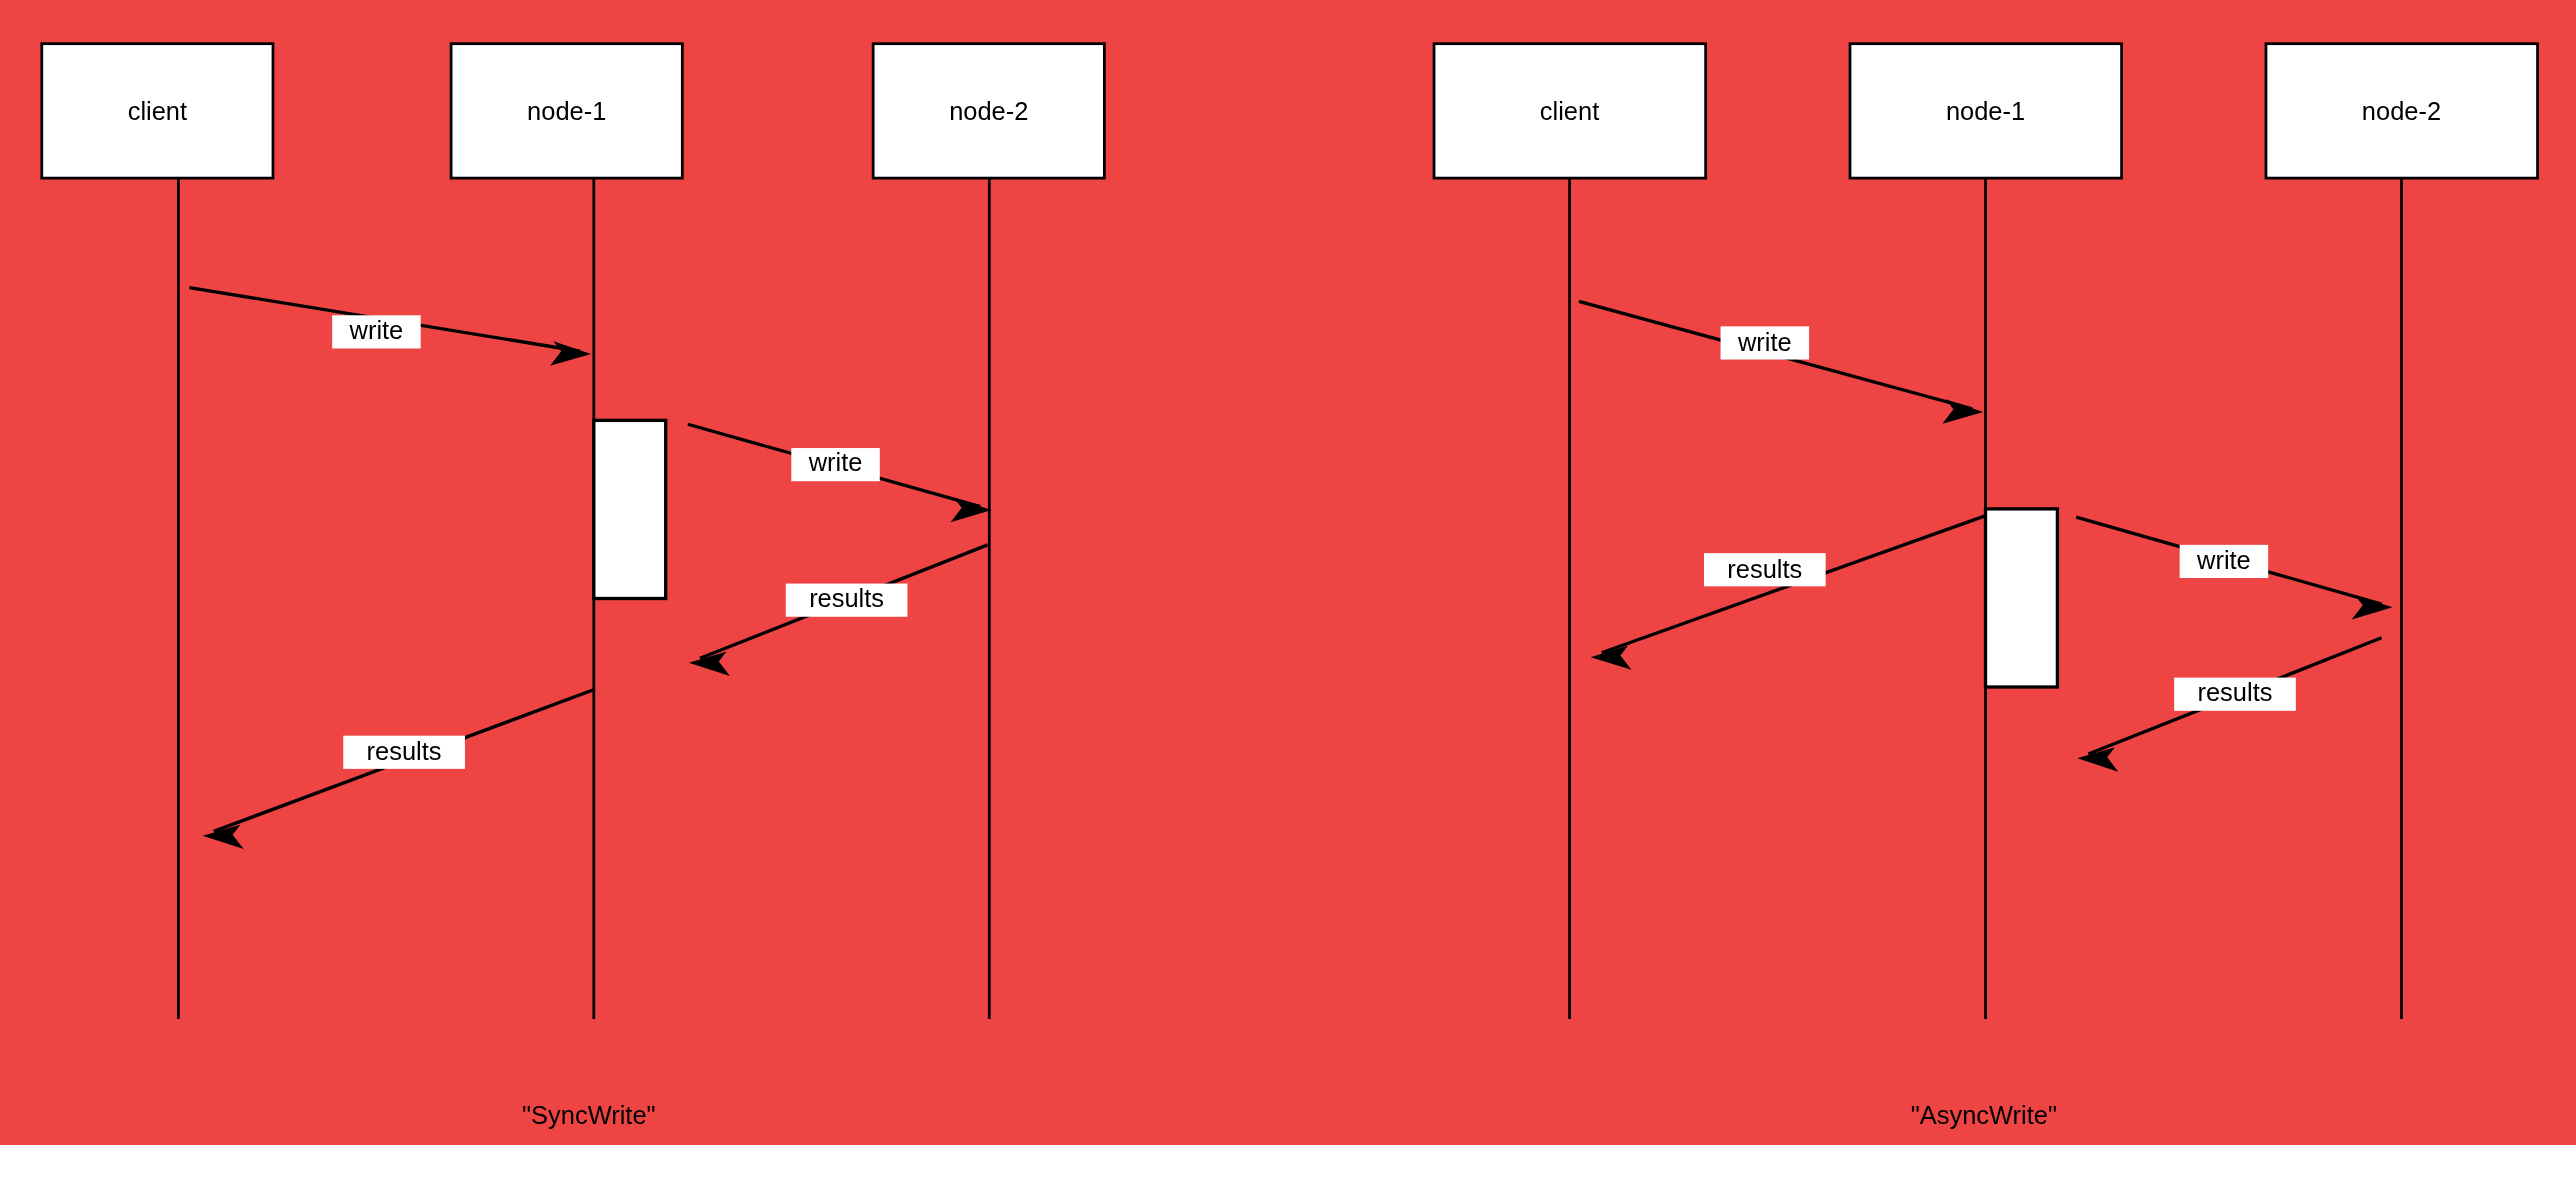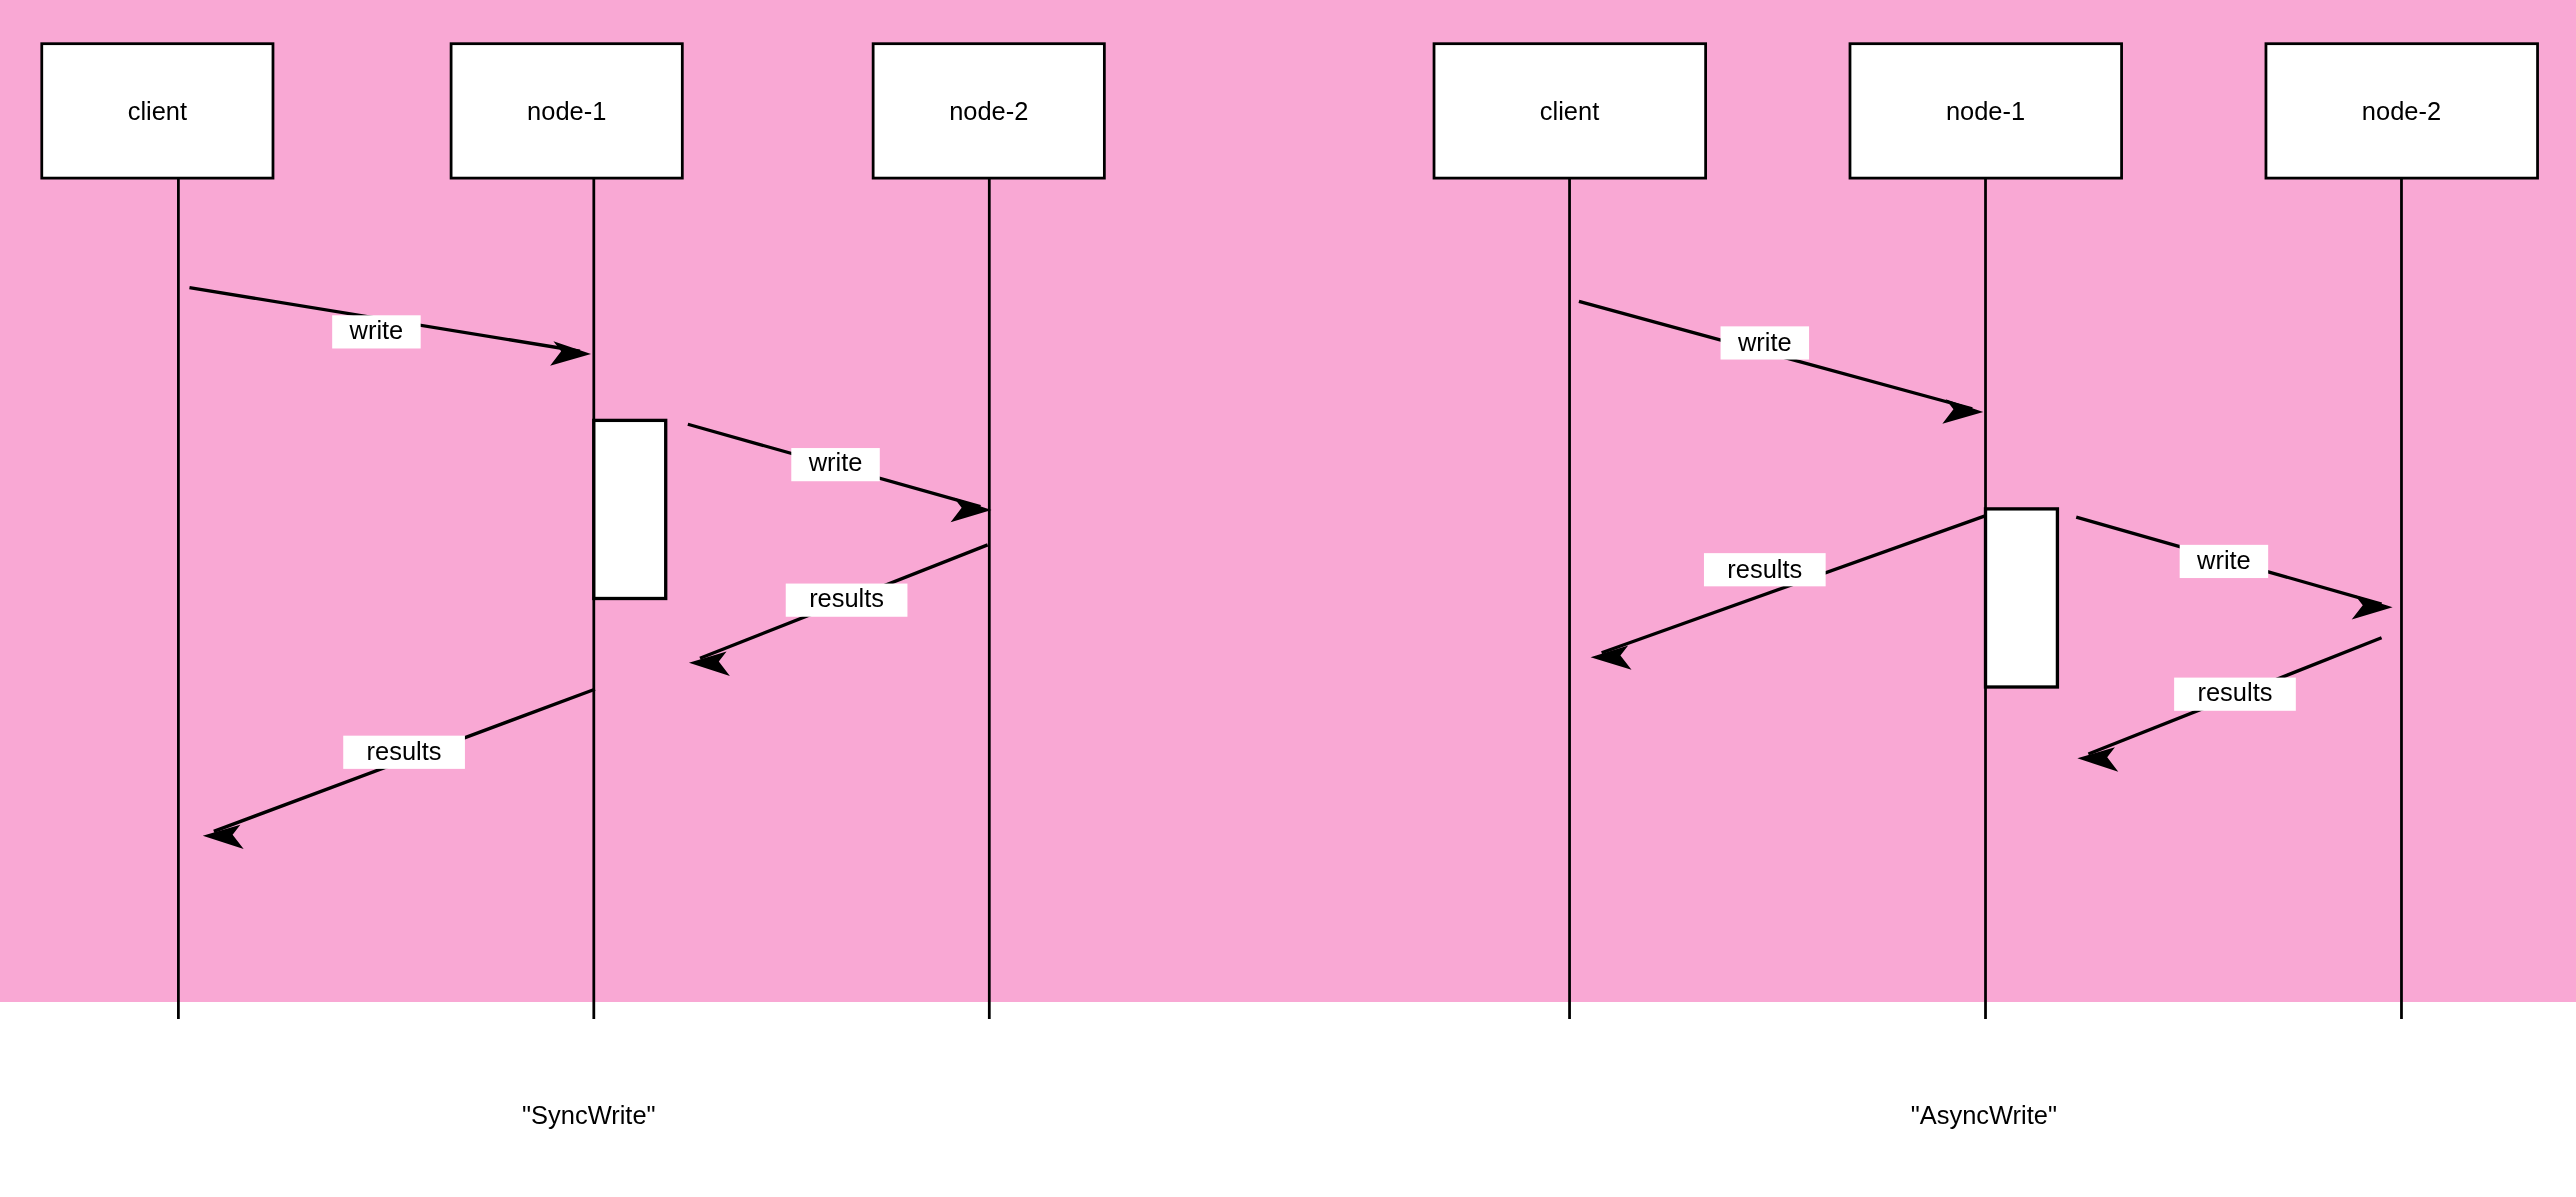--- a/index.html
+++ b/index.html
@@ -9,22 +9,22 @@
   }
   body {
     width: 2576px;
     height: 1197px;
     font-family: "Liberation Sans", sans-serif;
     overflow: hidden;
   }
   #diagram-root {
     position: relative;
     width: 2576px;
-    height: 1002px;
-    background: #f9a8d4;
+    height: 1145px;
+    background: #ef4444;
   }
   svg.canvas {
     display: block;
     width: 2576px;
     height: 1197px;
   }
   .participant-box {
     fill: #ffffff;
     stroke: #000000;
     stroke-width: 5;

